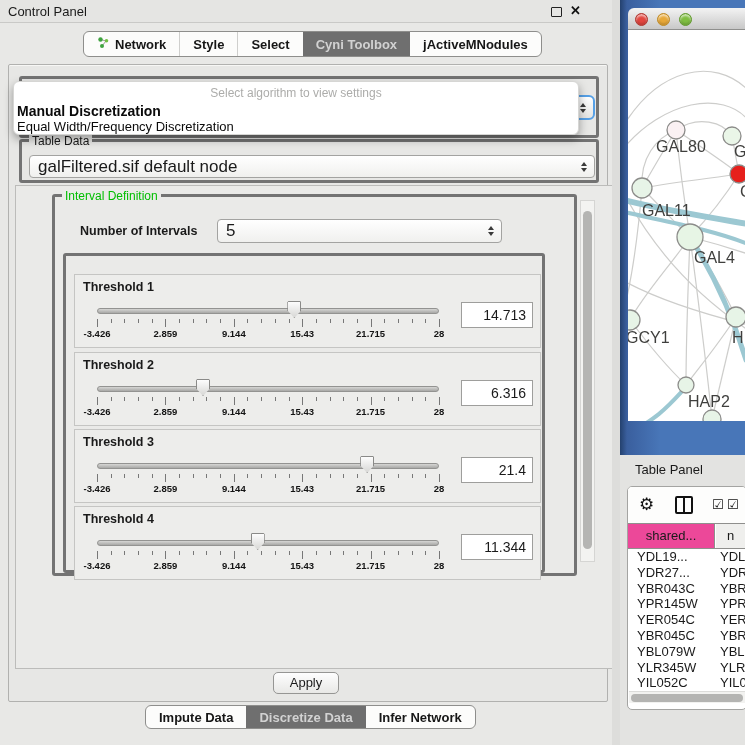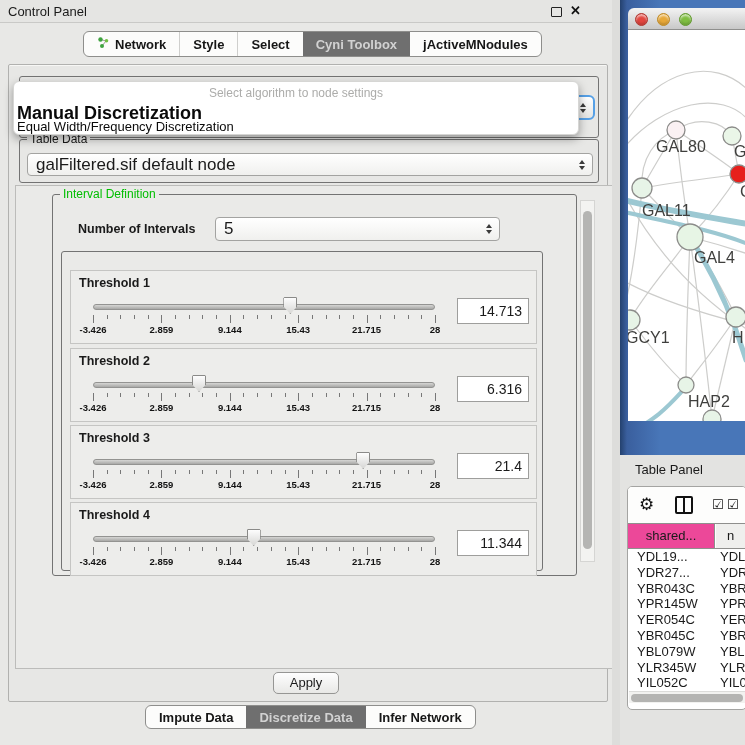--- a/index.html
+++ b/index.html
@@ -20,34 +20,34 @@
   #top-pill { left:83px; top:31px; height:26px; }
   #bottom-pill { left:145px; top:705px; height:24px; }
   .tab { display:flex; align-items:center; gap:5px; padding:0 13px; font-weight:bold; font-size:13px; color:#161616; white-space:nowrap; }
   .tab.sep { border-left:1px solid #CFCFCD; }
   .tab.selected { background:#6F6F6F; color:#D2D2D2; border-left:none; }
 
   
   #outer-box { left:8px; top:64px; width:600px; height:638px; background:#E7E7E5;
                border:1px solid #B1B1AF; border-radius:2px; box-shadow:inset 0 1px 0 #F7F7F5; }
 
-  .group { position:absolute; border:1px solid #737373; border-radius:3px; }
+  .group { position:absolute; border:3px solid #737373; border-radius:3px; }
   .group > .legend { position:absolute; top:-8px; left:7px; padding:0 3px; font-size:12px; background:#E7E7E5; }
   .legend.green { color:#00BE00; }
   .legend.blue { color:#1A1ACD; }
 
   #algo-group { left:10px; top:11px; width:580px; height:62px; }
   #algo-title { left:13px; top:6px; font-size:12px; font-weight:bold; color:#3E3E36; }
   #combo-focus-frag { left:558px; top:30px; width:28px; height:25px; border:2px solid #56A0E6; border-radius:6px;
                       background:linear-gradient(#FFF,#E4E4E2); z-index:5; }
 
   #algo-popup { left:4px; top:16px; width:566px; height:54px; background:#FFF; border:1px solid #D6D6D4;
                 border-radius:6px; box-shadow:0 4px 10px rgba(0,0,0,0.35); z-index:9; }
   #popup-placeholder { width:100%; top:4px; text-align:center; font-size:12px; color:#ACACAA; }
-  #popup-opt-0 { left:3px; top:21px; font-size:18px; font-weight:bold; color:#0A0A0A; }
+  #popup-opt-0 { left:3px; top:21px; font-size:14px; font-weight:bold; color:#0A0A0A; }
   #popup-opt-1 { left:3px; top:37px; font-size:13px; color:#0A0A0A; }
 
   #table-data-group { left:10px; top:74px; width:580px; height:44px; }
   .combo { background:linear-gradient(#FFFFFF,#F0F0EE); border:1px solid #A3A3A1; border-radius:4px;
            font-size:17px; line-height:21px; padding-left:8px; }
   .stepper { position:absolute; right:7px; top:50%; transform:translateY(-50%); display:flex; flex-direction:column; gap:2px; }
   .stepper i { display:block; width:0; height:0; border-left:3.5px solid transparent; border-right:3.5px solid transparent; }
   .stepper .up { border-bottom:4px solid #3A3A3A; }
   .stepper .dn { border-top:4px solid #3A3A3A; }
   #table-combo { left:7px; top:13px; width:566px; height:23px; }
@@ -166,21 +166,21 @@
     </div>
 
     <div class="abs" id="combo-focus-frag">
       <span class="stepper">
           <i class="up"></i>
           <i class="dn"></i>
         </span>
     </div>
 
     <div class="abs" id="algo-popup">
-      <div class="abs" id="popup-placeholder">Select algorithm to node settings</div>
+      <div class="abs" id="popup-placeholder">Select algorithm to view settings</div>
       <div class="abs" id="popup-opt-0">Manual Discretization</div>
       <div class="abs" id="popup-opt-1">Equal Width/Frequency Discretization</div>
     </div>
 
     <div class="group" id="table-data-group">
       <span class="legend">Table Data</span>
       <div class="abs combo" id="table-combo">
         <span>galFiltered.sif default node</span>
         <span class="stepper">
             <i class="up"></i>

